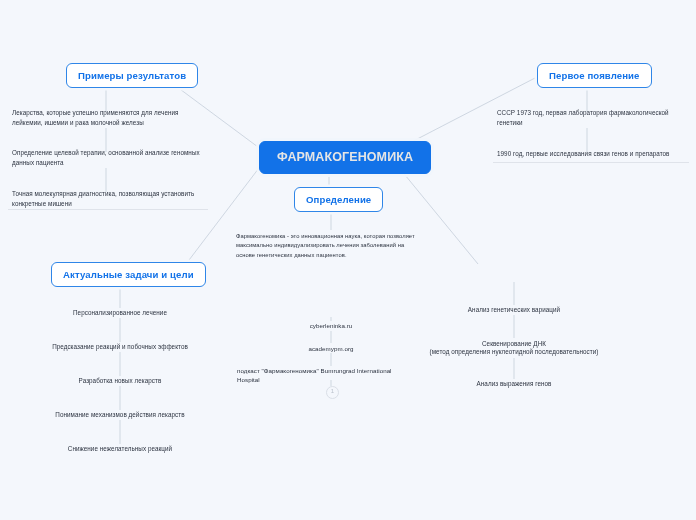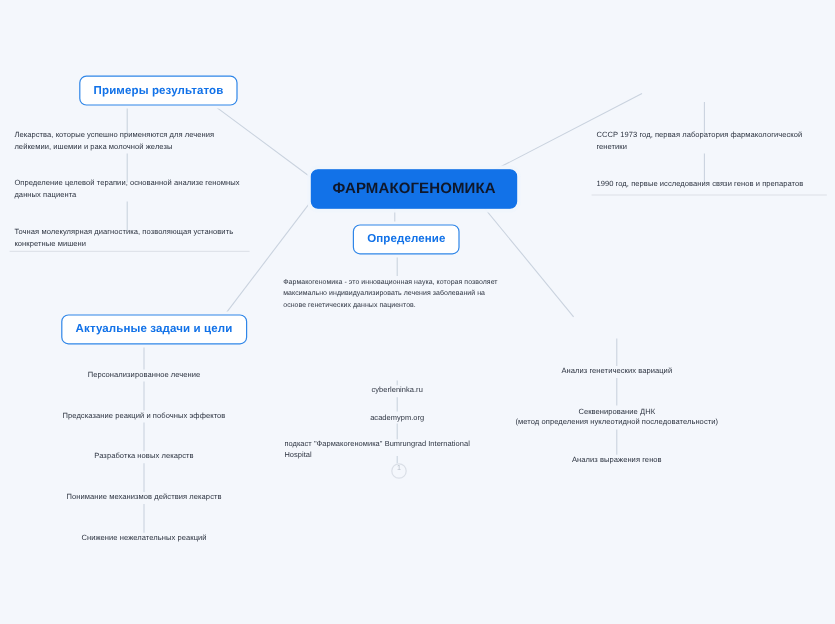--- a/index.html
+++ b/index.html
@@ -36,21 +36,21 @@
     position: absolute;
     box-sizing: border-box;
     border-radius: 6px;
     white-space: nowrap;
     text-align: center;
     letter-spacing: .1px;
   }
   .node-root {
     background: #1272e8;
     border: 1px solid #1272e8;
-    color: #0f172a;
+    color: #e5e5e5;
     font-size: 12.5px;
     font-weight: bold;
     padding: 8px 17px 9px;
     border-radius: 6px;
     box-shadow: 0 0 0 3px rgba(240,245,252,.95);
   }
   .node-branch {
     background: #ffffff;
     border: 1.6px solid #2f86e8;
     color: #1272e8;
@@ -171,20 +171,23 @@
   </div>
 
   <div class="leaf left" style="left:12px; top:108px; width:192px;">Лекарства, которые успешно применяются для лечения лейкемии, ишемии и рака молочной железы</div>
 
   <div class="leaf left" style="left:12px; top:148px; width:192px;">Определение целевой терапии, основанной анализе геномных данных пациента</div>
 
   <div class="leaf left" style="left:12px; top:189px; width:192px;">Точная молекулярная диагностика, позволяющая установить конкретные мишени</div>
 
   <div class="rule" style="left:8px; top:209px; width:200px;"></div>
 
+  <div class="node node-branch" style="left:537px; top:63px;">
+    <span>Первое появление</span>
+  </div>
 
   <div class="leaf left" style="left:497px; top:108px; width:192px;">СССР 1973 год, первая лаборатория фармакологической генетики</div>
 
   <div class="leaf left" style="left:497px; top:149px; width:192px;">1990 год, первые исследования связи генов и препаратов</div>
 
   <div class="rule" style="left:493px; top:162px; width:196px;"></div>
 
   <div class="node node-branch" style="left:294px; top:187px;">
     <span>Определение</span>
   </div>

